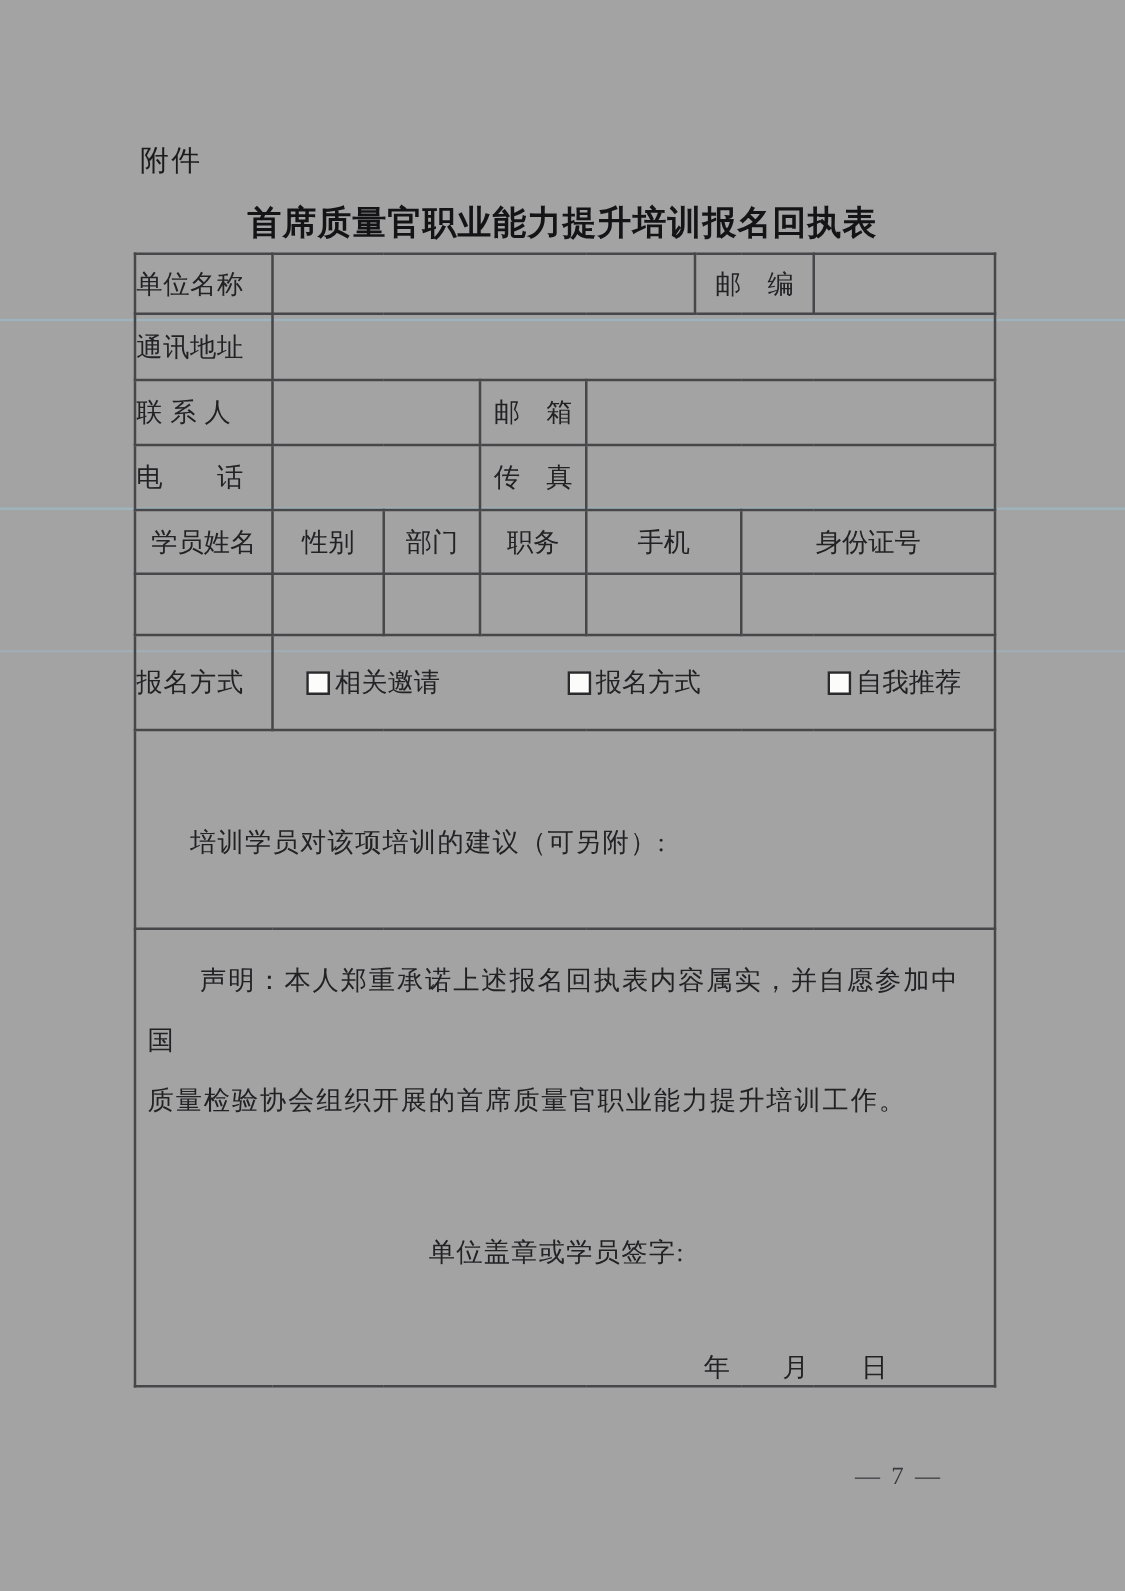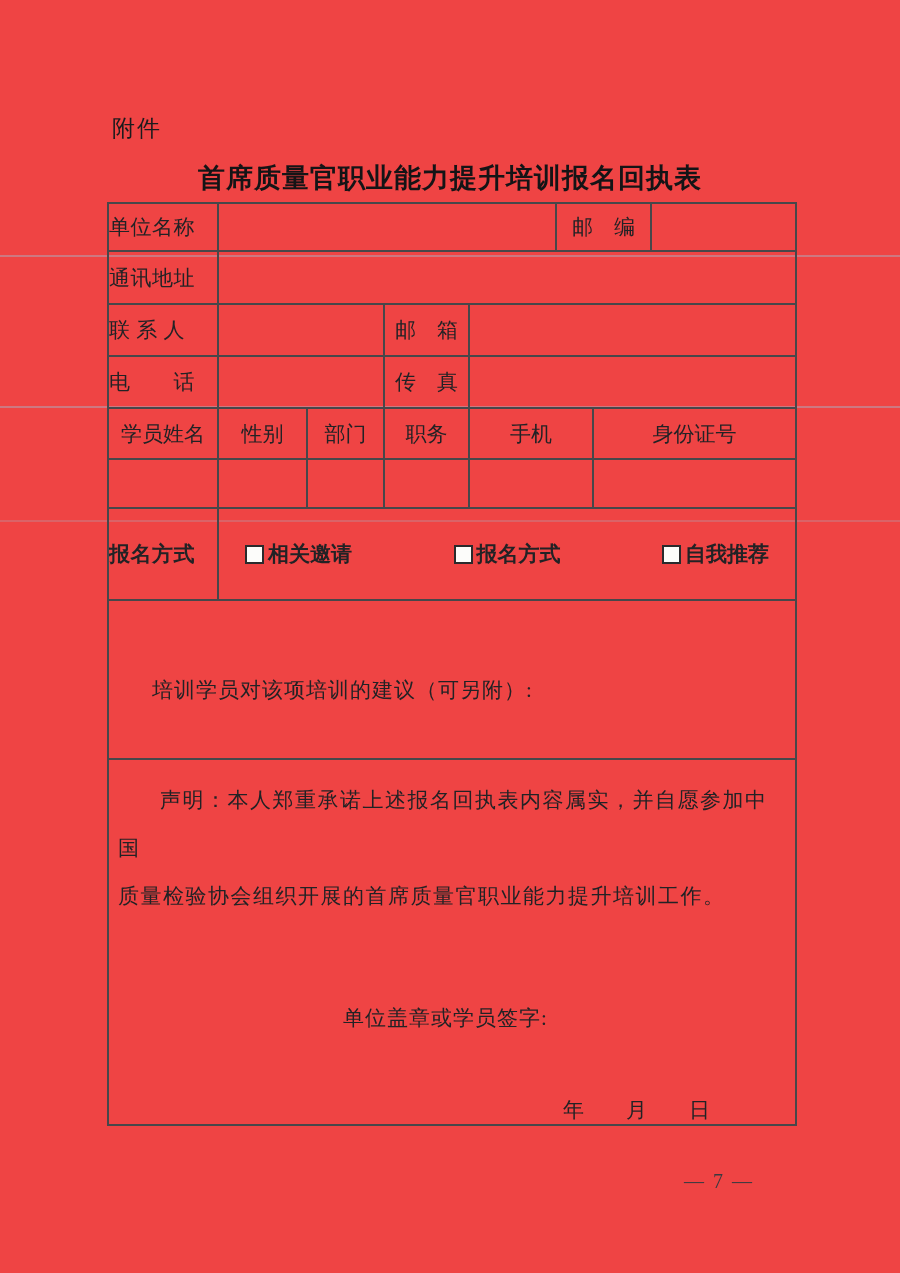--- a/index.html
+++ b/index.html
@@ -1,20 +1,20 @@
 <!DOCTYPE html>
 <html lang="zh"><head>
 <meta charset="utf-8">
 <style>
   html,body{margin:0;padding:0;background:#e8e8e6;}
   .page{
     position:relative;
     width:900px;height:1273px;
     margin:0 auto;
-    background:#ef4444;
+    background:#a3a3a3;
     font-family:"Liberation Serif", serif;
     color:#1d1d1f;
     overflow:hidden;
   }
   
   .scan-line{position:absolute;left:0;width:100%;height:2px;background:rgba(150,205,228,.38);pointer-events:none;}
   .scan-line.l1{top:255px;}
   .scan-line.l2{top:406px;}
   .scan-line.l3{top:520px;opacity:.6;}
 
@@ -40,21 +40,21 @@
     border:2px solid #47474a;
     padding:0;
     vertical-align:middle;
     overflow:hidden;
     margin-top:28px;
   }
   td.lbl{padding-left:11px;letter-spacing:.5px;}
   td.lbl-c{text-align:center;}
   td.hdr{text-align:center;}
   tr.r1{height:48px;} tr.r2{height:53px;padding-left:39px;} tr.r3{height:52px;} tr.r4{height:52px;}
-  tr.r5{height:51px;} tr.r6{height:49px;} tr.r7{height:92px;font-weight:bold;}
+  tr.r5{height:51px;} tr.r6{height:49px;} tr.r7{height:76px;}
   tr.r8{height:159px;} tr.r9{height:323px;}
 
   .options{
     display:flex;align-items:center;justify-content:space-between;
     padding:0 26px 0 26px;
   }
   .opt{display:flex;align-items:center;white-space:nowrap;text-align:right;}
   .cbx{
     display:inline-block;width:15px;height:15px;
     border:2px solid #2a2a2c;margin-right:4px;

